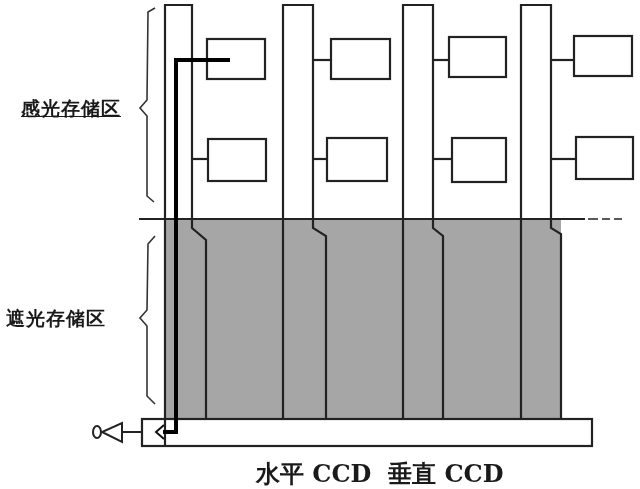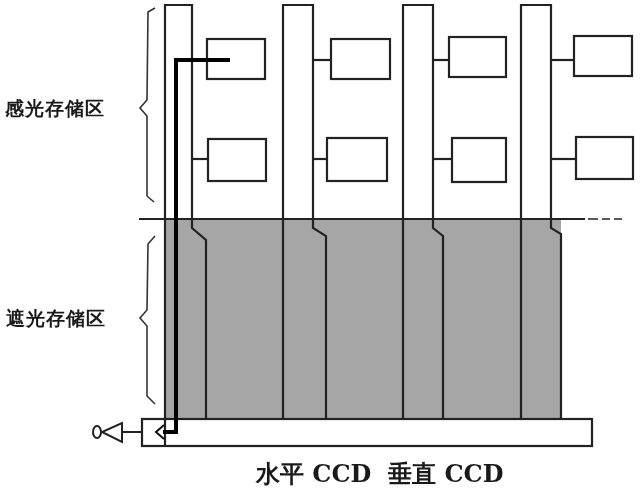--- a/index.html
+++ b/index.html
@@ -99,15 +99,15 @@
   </g>
 
   <g fill="none" stroke="#333" stroke-width="1.6">
     <path d="M155,8 L148,12 L147,100 L140,108 L147,116 L147,196 L154,202"></path>
   </g>
   <g fill="none" stroke="#333" stroke-width="1.6">
     <path d="M155,236 L148,244 L147,310 L140,318 L147,326 L147,396 L155,404"></path>
   </g>
 </svg>
 
-<div class="lbl" style="left:5px; top:96px;">感光存储区</div>
+<div class="lbl" style="left:21px; top:96px;text-decoration:underline;">感光存储区</div>
 <div class="lbl" style="left:6px; top:306px;">遮光存储区</div>
 <div class="caption" style="left:256px; top:458px;">水平 CCD  垂直 CCD</div>
 
 </body></html>

